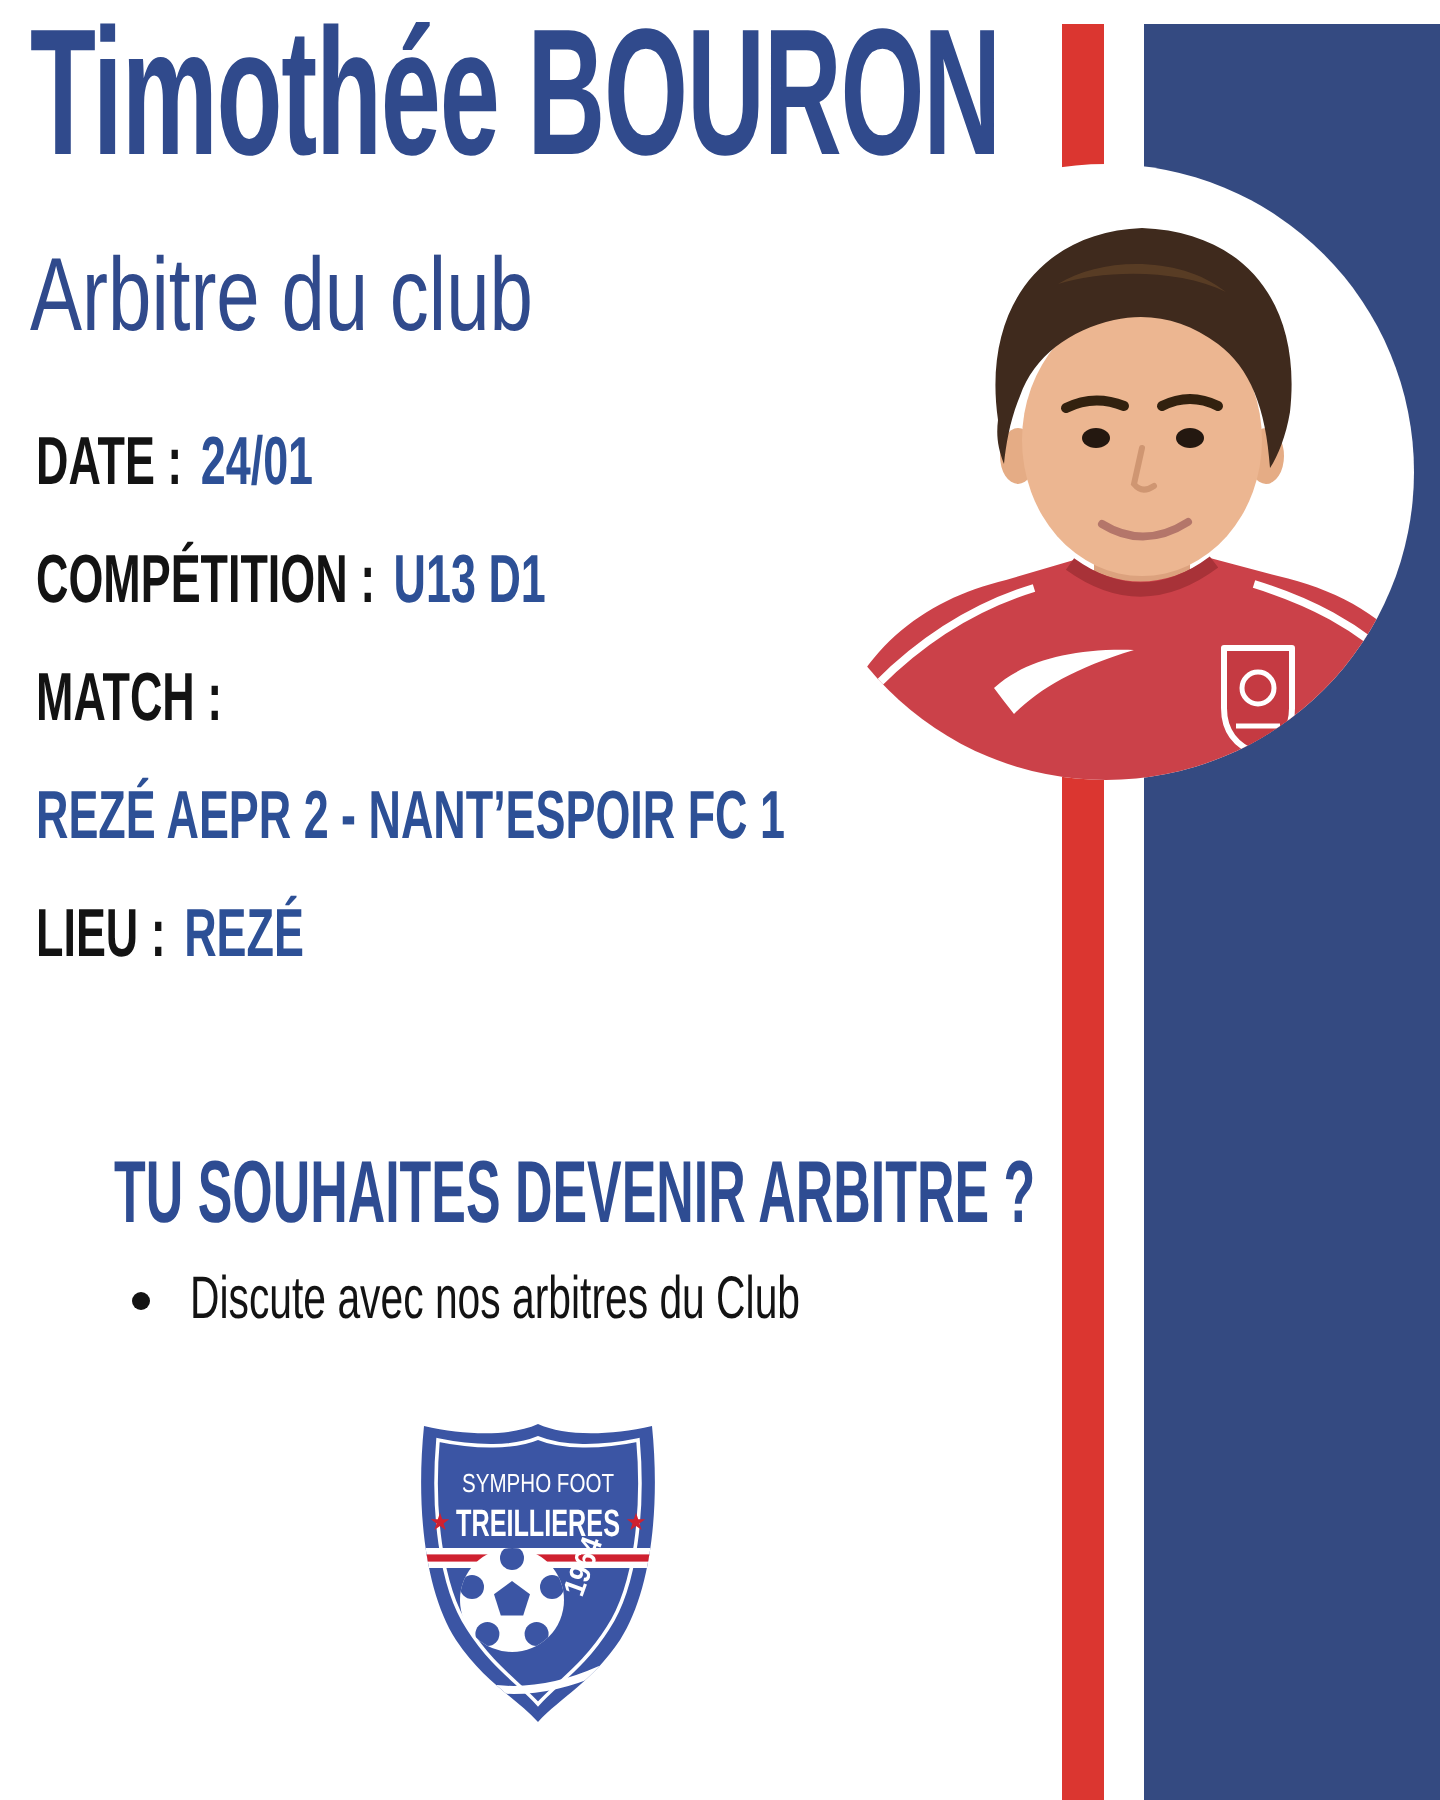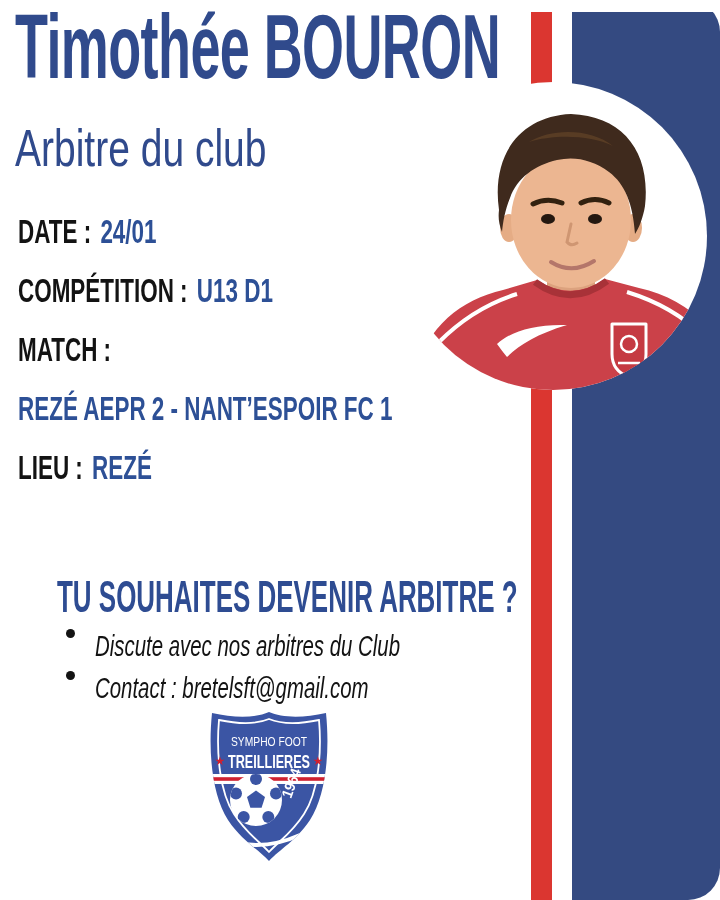--- a/index.html
+++ b/index.html
@@ -1,18 +1,18 @@
 <!DOCTYPE html>
 <html><head>
 <meta charset="utf-8">
 <style>
   html,body { margin:0; padding:0; background:#ffffff; }
   .poster {
     position:relative; width:720px; height:900px; background:#ffffff;
-    overflow:hidden; font-family:"Liberation Sans", sans-serif;border-radius:32px;
+    overflow:hidden; font-family:"Liberation Sans", sans-serif;
   }
   
   .band-blue  { position:absolute; left:572px; top:12px; width:148px; height:888px; background:#344a81; z-index:1; }
   .stripe-red { position:absolute; left:531px; top:12px; width:21px;  height:888px; background:#db3630; z-index:1; }
   .photo-circle {
     position:absolute; left:399px; top:82px; width:308px; height:308px;
     border-radius:50%; background:#ffffff; overflow:hidden; z-index:2;
   }
   .photo-circle svg { display:block; }
 
@@ -39,21 +39,21 @@
   .detail-row .lbl:empty { margin-right:0; }
   .detail-row .val { color:#2d5096; }
 
   .cta-heading {
     position:absolute; left:57px; top:575px;
     font-size:44px; line-height:44px; font-weight:700;
     color:#2e4c92; white-space:nowrap;
     transform:scaleX(0.59); transform-origin:left top;
   }
   .cta-list { position:absolute; left:66px; top:629px; margin:0; padding:0; list-style:none; }
-  .cta-list li { display:flex; height:42px;font-style:italic; }
+  .cta-list li { display:flex; align-items:center; height:42px; }
   .dot { width:9px; height:9px; border-radius:50%; background:#131313; margin-right:20px; flex:none; }
   .bullet-text {
     font-size:30px; font-weight:400; color:#131313; white-space:nowrap;
     transform:scaleX(0.68); transform-origin:left center;
   }
 
   .logo { position:absolute; left:204px; top:707px; width:130px; height:156px; }
   .logo svg { display:block; }
   .logo text { font-family:"Liberation Sans", "DejaVu Sans", sans-serif; }
 </style>
@@ -133,24 +133,20 @@
       <span class="val">REZÉ</span>
     </div>
   </div>
 
   <div class="cta-heading">TU SOUHAITES DEVENIR ARBITRE ?</div>
   <ul class="cta-list">
     <li>
       <span class="dot"></span>
       <span class="bullet-text">Discute avec nos arbitres du Club</span>
     </li>
-    <li>
-      <span class="dot"></span>
-      <span class="bullet-text">Contact : bretelsft@gmail.com</span>
-    </li>
   </ul>
 
   <div class="logo">
     <svg width="130" height="156" viewBox="0 0 130 156">
       <defs>
         <clipPath id="crest-clip">
           <path d="M65 5 C52 11 30 11 8 6 C4 45 8 88 24 113 C38 134 54 142 65 154
                    C76 142 92 134 106 113 C122 88 126 45 122 6 C100 11 78 11 65 5 Z"></path>
         </clipPath>
         <clipPath id="ball-clip">

